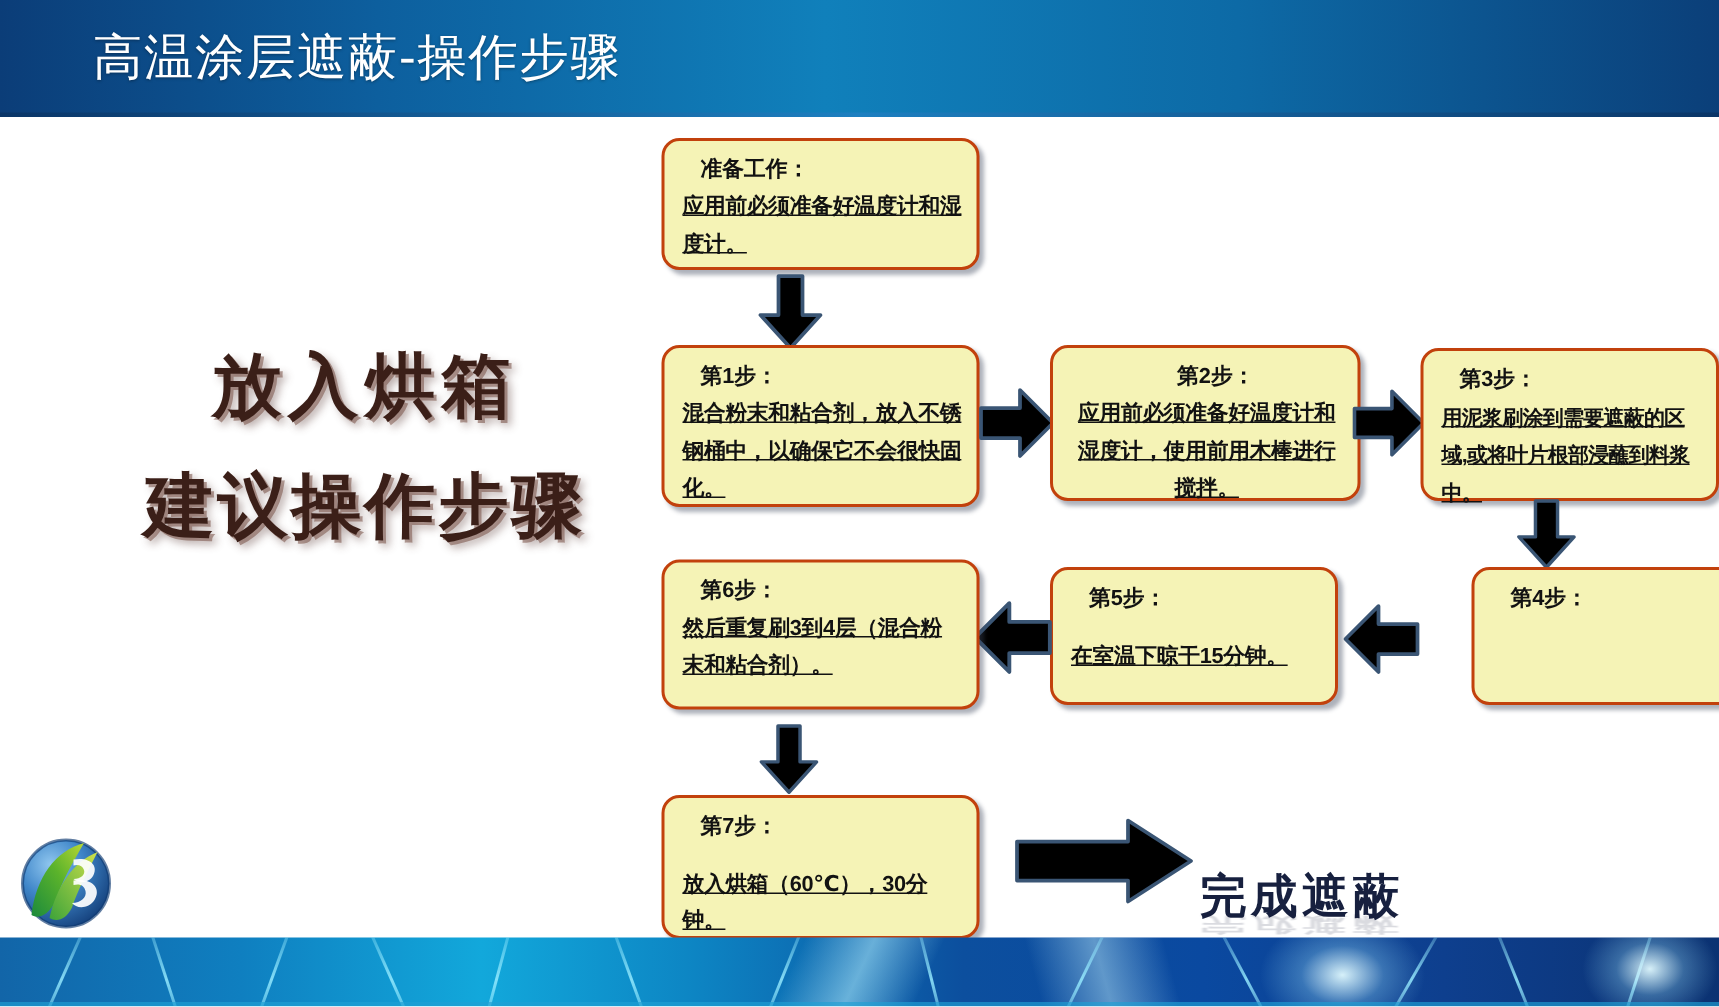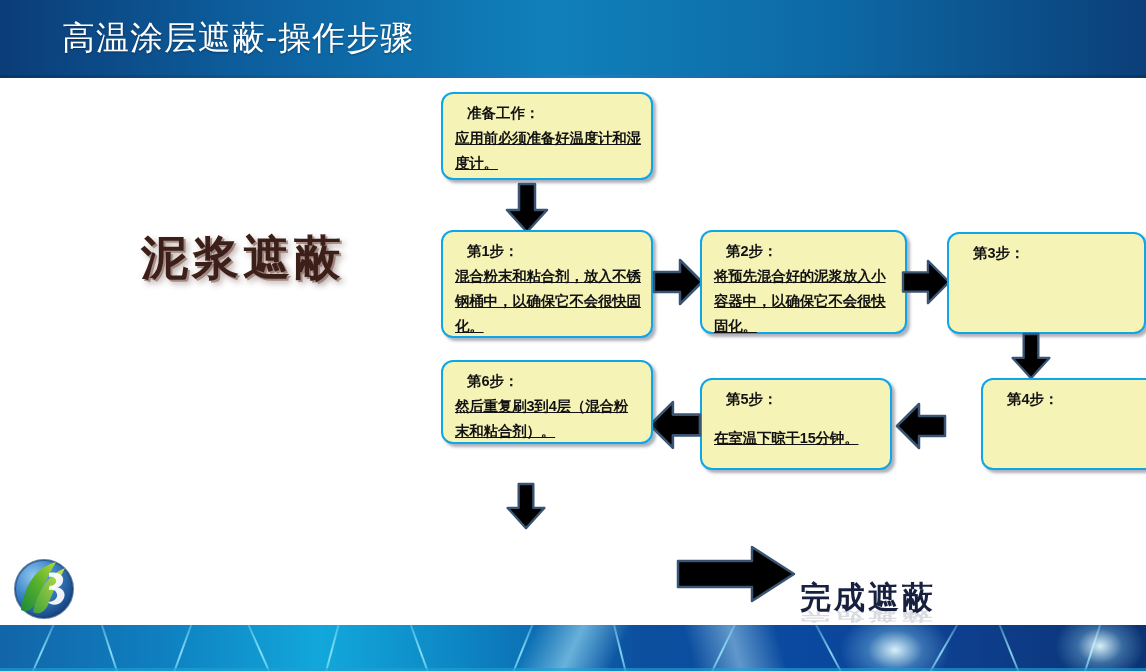--- a/index.html
+++ b/index.html
@@ -69,21 +69,21 @@
     text-shadow:2px 2px 0 rgba(120,80,70,.55), 4px 4px 6px rgba(90,60,55,.45);
     letter-spacing:4px;
     white-space:nowrap;
   }
   .left-heading .l2{display:block;letter-spacing:2px;}
 
   
   .box{
     position:absolute;
     background:#f5f3b6;
-    border:2px solid #0ea5e9;
+    border:2px solid #c2410c;
     border-radius:12px;
     box-shadow:3px 3px 3px rgba(60,70,90,.42);
     box-sizing:border-box;
     padding:8px 10px 6px 12px;
     color:#121212;
   }
   .box .ttl{
     font-weight:700;font-size:14.5px;line-height:22px;
     margin-left:12px;margin-bottom:2px;
     white-space:nowrap;
@@ -91,25 +91,25 @@
   .box .body{
     font-weight:700;font-size:14.5px;line-height:25px;
     letter-spacing:-.2px;
     text-decoration:underline;
   }
   .box.one-line .body{line-height:24px;margin-top:16px;}
 
   
   #box-prep{left:441px;top:92px;width:212px;height:88px;}
   #box-s1  {left:441px;top:230px;width:212px;height:108px;}
-  #box-s2  {left:700px;top:230px;width:207px;height:104px;}
+  #box-s2  {left:700px;top:230px;width:207px;height:104px;text-align:center;}
   #box-s3  {left:947px;top:232px;width:199px;height:102px;}
   #box-s4  {left:981px;top:378px;width:199px;height:92px;}
   #box-s5  {left:700px;top:378px;width:192px;height:92px;}
-  #box-s6  {left:441px;top:360px;width:212px;height:84px;}
+  #box-s6  {left:441px;top:373px;width:212px;height:100px;}
   #box-s7  {left:441px;top:530px;width:212px;height:96px;}
 
   #box-s3 .body{font-size:14px;letter-spacing:-.5px;}
   #box-s4 .body, #box-s5 .body{font-size:14.5px;}
 
   
   .arrow{position:absolute;}
   .arrow svg{display:block;overflow:visible;}
 
   
@@ -133,21 +133,22 @@
 <body>
 
 <div id="slide">
 
   <div class="header">
     <div class="title">高温涂层遮蔽-操作步骤</div>
     <div class="hairline"></div>
   </div>
 
   <div class="left-heading">
-    <span>泥浆遮蔽</span>
+    <span>放入烘箱</span>
+    <span class="l2">建议操作步骤</span>
   </div>
 
   <div class="logo">
     <svg width="72" height="72" viewBox="0 0 72 72" aria-hidden="true">
       <defs>
         <radialGradient id="gsphere" cx="32%" cy="28%" r="82%">
           <stop offset="0%" stop-color="#8fc6ef"></stop>
           <stop offset="45%" stop-color="#3f86c9"></stop>
           <stop offset="100%" stop-color="#123c77"></stop>
         </radialGradient>
@@ -187,31 +188,32 @@
   </div>
 
   <div class="arrow" style="left:654px;top:258px;">
     <svg width="50" height="48" viewBox="0 0 50 48">
       <path d="M0 14 L26 14 L26 2 L48 24 L26 46 L26 34 L0 34 Z" fill="#000000" stroke="#3a5574" stroke-width="2.5" stroke-linejoin="round"></path>
     </svg>
   </div>
 
   <div class="box" id="box-s2">
     <div class="ttl">第2步：</div>
-    <div class="body">将预先混合好的泥浆放入小容器中，以确保它不会很快固化。</div>
+    <div class="body">应用前必须准备好温度计和湿度计，使用前用木棒进行搅拌。</div>
   </div>
 
   <div class="arrow" style="left:903px;top:258px;">
     <svg width="48" height="48" viewBox="0 0 50 48">
       <path d="M0 14 L26 14 L26 2 L48 24 L26 46 L26 34 L0 34 Z" fill="#000000" stroke="#3a5574" stroke-width="2.5" stroke-linejoin="round"></path>
     </svg>
   </div>
 
   <div class="box" id="box-s3">
     <div class="ttl">第3步：</div>
+    <div class="body">用泥浆刷涂到需要遮蔽的区域,或将叶片根部浸蘸到料浆中。</div>
   </div>
 
   <div class="arrow" style="left:1009px;top:334px;">
     <svg width="44" height="46" viewBox="0 0 44 50">
       <path d="M14 0 L30 0 L30 26 L42 26 L22 48 L2 26 L14 26 Z" fill="#000000" stroke="#3a5574" stroke-width="2.5" stroke-linejoin="round"></path>
     </svg>
   </div>
 
   <div class="box one-line" id="box-s4">
     <div class="ttl">第4步：</div>
@@ -238,20 +240,24 @@
     <div class="ttl">第6步：</div>
     <div class="body">然后重复刷3到4层（混合粉末和粘合剂）。</div>
   </div>
 
   <div class="arrow" style="left:504px;top:484px;">
     <svg width="44" height="46" viewBox="0 0 44 50">
       <path d="M14 0 L30 0 L30 26 L42 26 L22 48 L2 26 L14 26 Z" fill="#000000" stroke="#3a5574" stroke-width="2.5" stroke-linejoin="round"></path>
     </svg>
   </div>
 
+  <div class="box one-line" id="box-s7">
+    <div class="ttl">第7步：</div>
+    <div class="body">放入烘箱（60℃），30分钟。</div>
+  </div>
 
   <div class="arrow" style="left:678px;top:545px;">
     <svg width="118" height="58" viewBox="0 0 118 58">
       <path d="M0 16 L74 16 L74 2 L116 29 L74 56 L74 42 L0 42 Z" fill="#000000" stroke="#3a5574" stroke-width="2.5" stroke-linejoin="round"></path>
     </svg>
   </div>
 
   <div class="finish">
     <span>完成遮蔽</span>
     <span class="refl">完成遮蔽</span>

